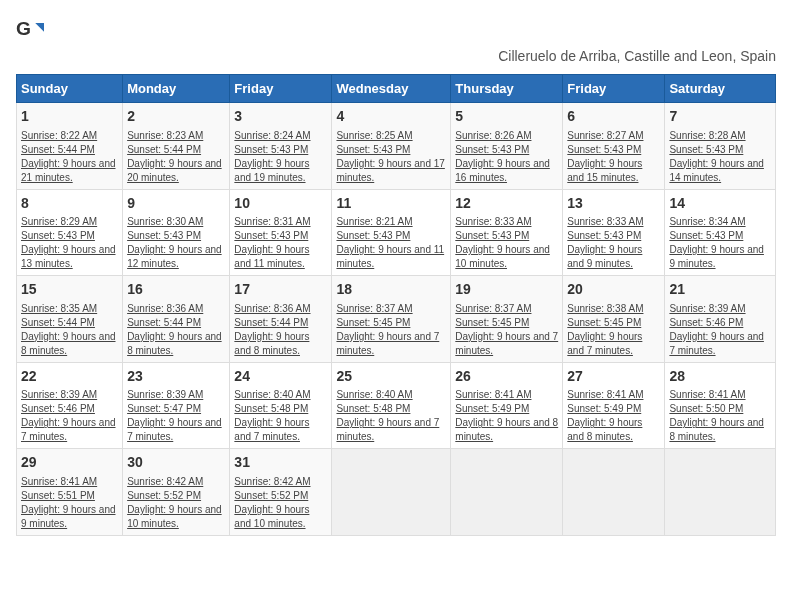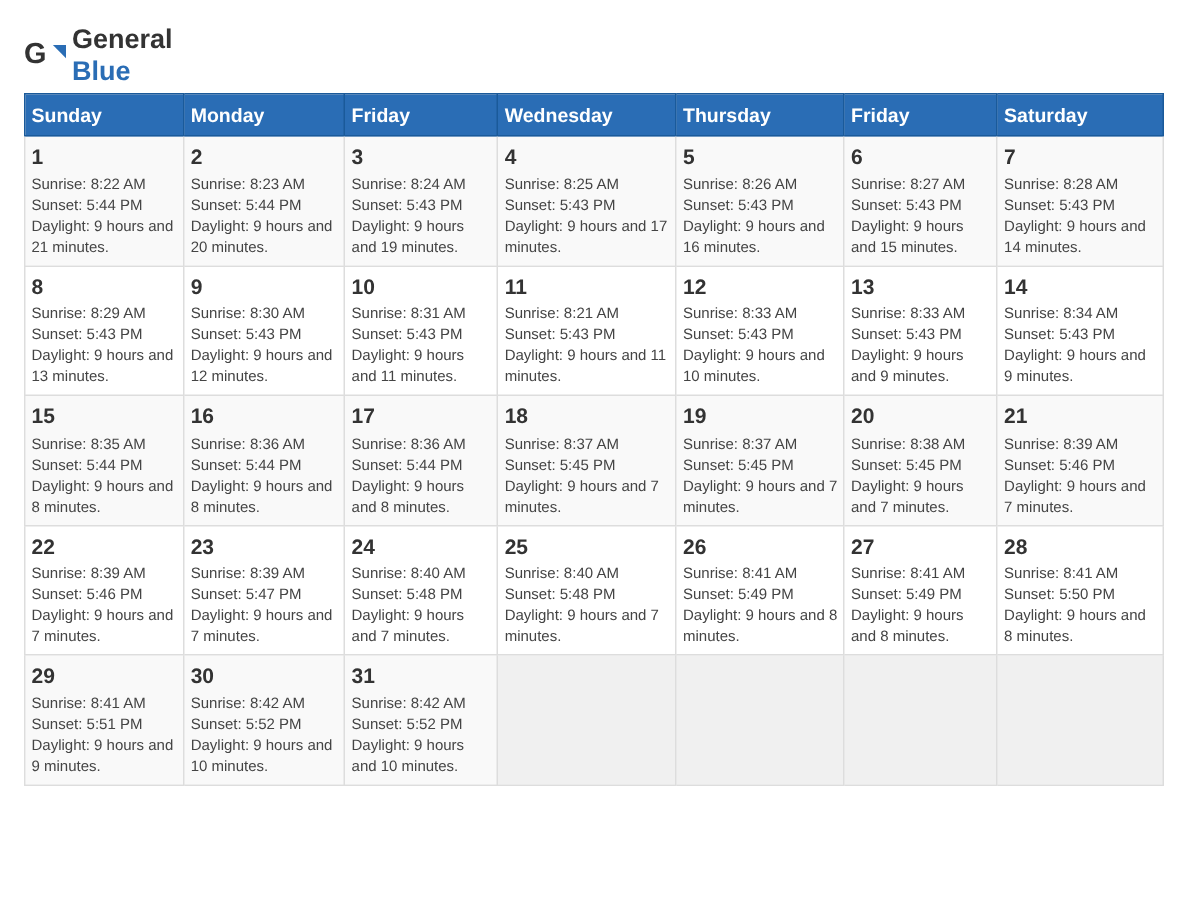--- a/index.html
+++ b/index.html
@@ -67,41 +67,39 @@
     .day-number {
       font-size: 14px;
       font-weight: bold;
       color: #333;
       display: block;
       margin-bottom: 2px;
     }
     .cell-content {
       font-size: 10px;
       color: #444;
+      text-decoration: underline;
     }
     .empty-cell {
       background: #f0f0f0 !important;
     }
   </style>
 </head>
 <body>
 
 <div>
   <div class="header-top">
     <div class="logo">
       <svg class="logo-icon" viewBox="0 0 32 32" xmlns="http://www.w3.org/2000/svg">
         <text x="0" y="22" font-size="22" font-weight="bold" fill="#333">G</text>
         <polygon points="22,8 32,8 32,18" fill="#2a6db5"></polygon>
       </svg>
-      <div>
-        <span style="font-size:18px;font-weight:bold;color:#333;">General</span><br>
-        <span style="font-size:18px;font-weight:bold;color:#2a6db5;">Blue</span>
-      </div>
     </div>
   </div>
+  <div class="location-subtitle">Cilleruelo de Arriba, Castille and Leon, Spain</div>
 
   <table>
     <thead>
       <tr>
         <th>Sunday</th>
         <th>Monday</th>
         <th>Friday</th>
         <th>Wednesday</th>
         <th>Thursday</th>
         <th>Friday</th>

